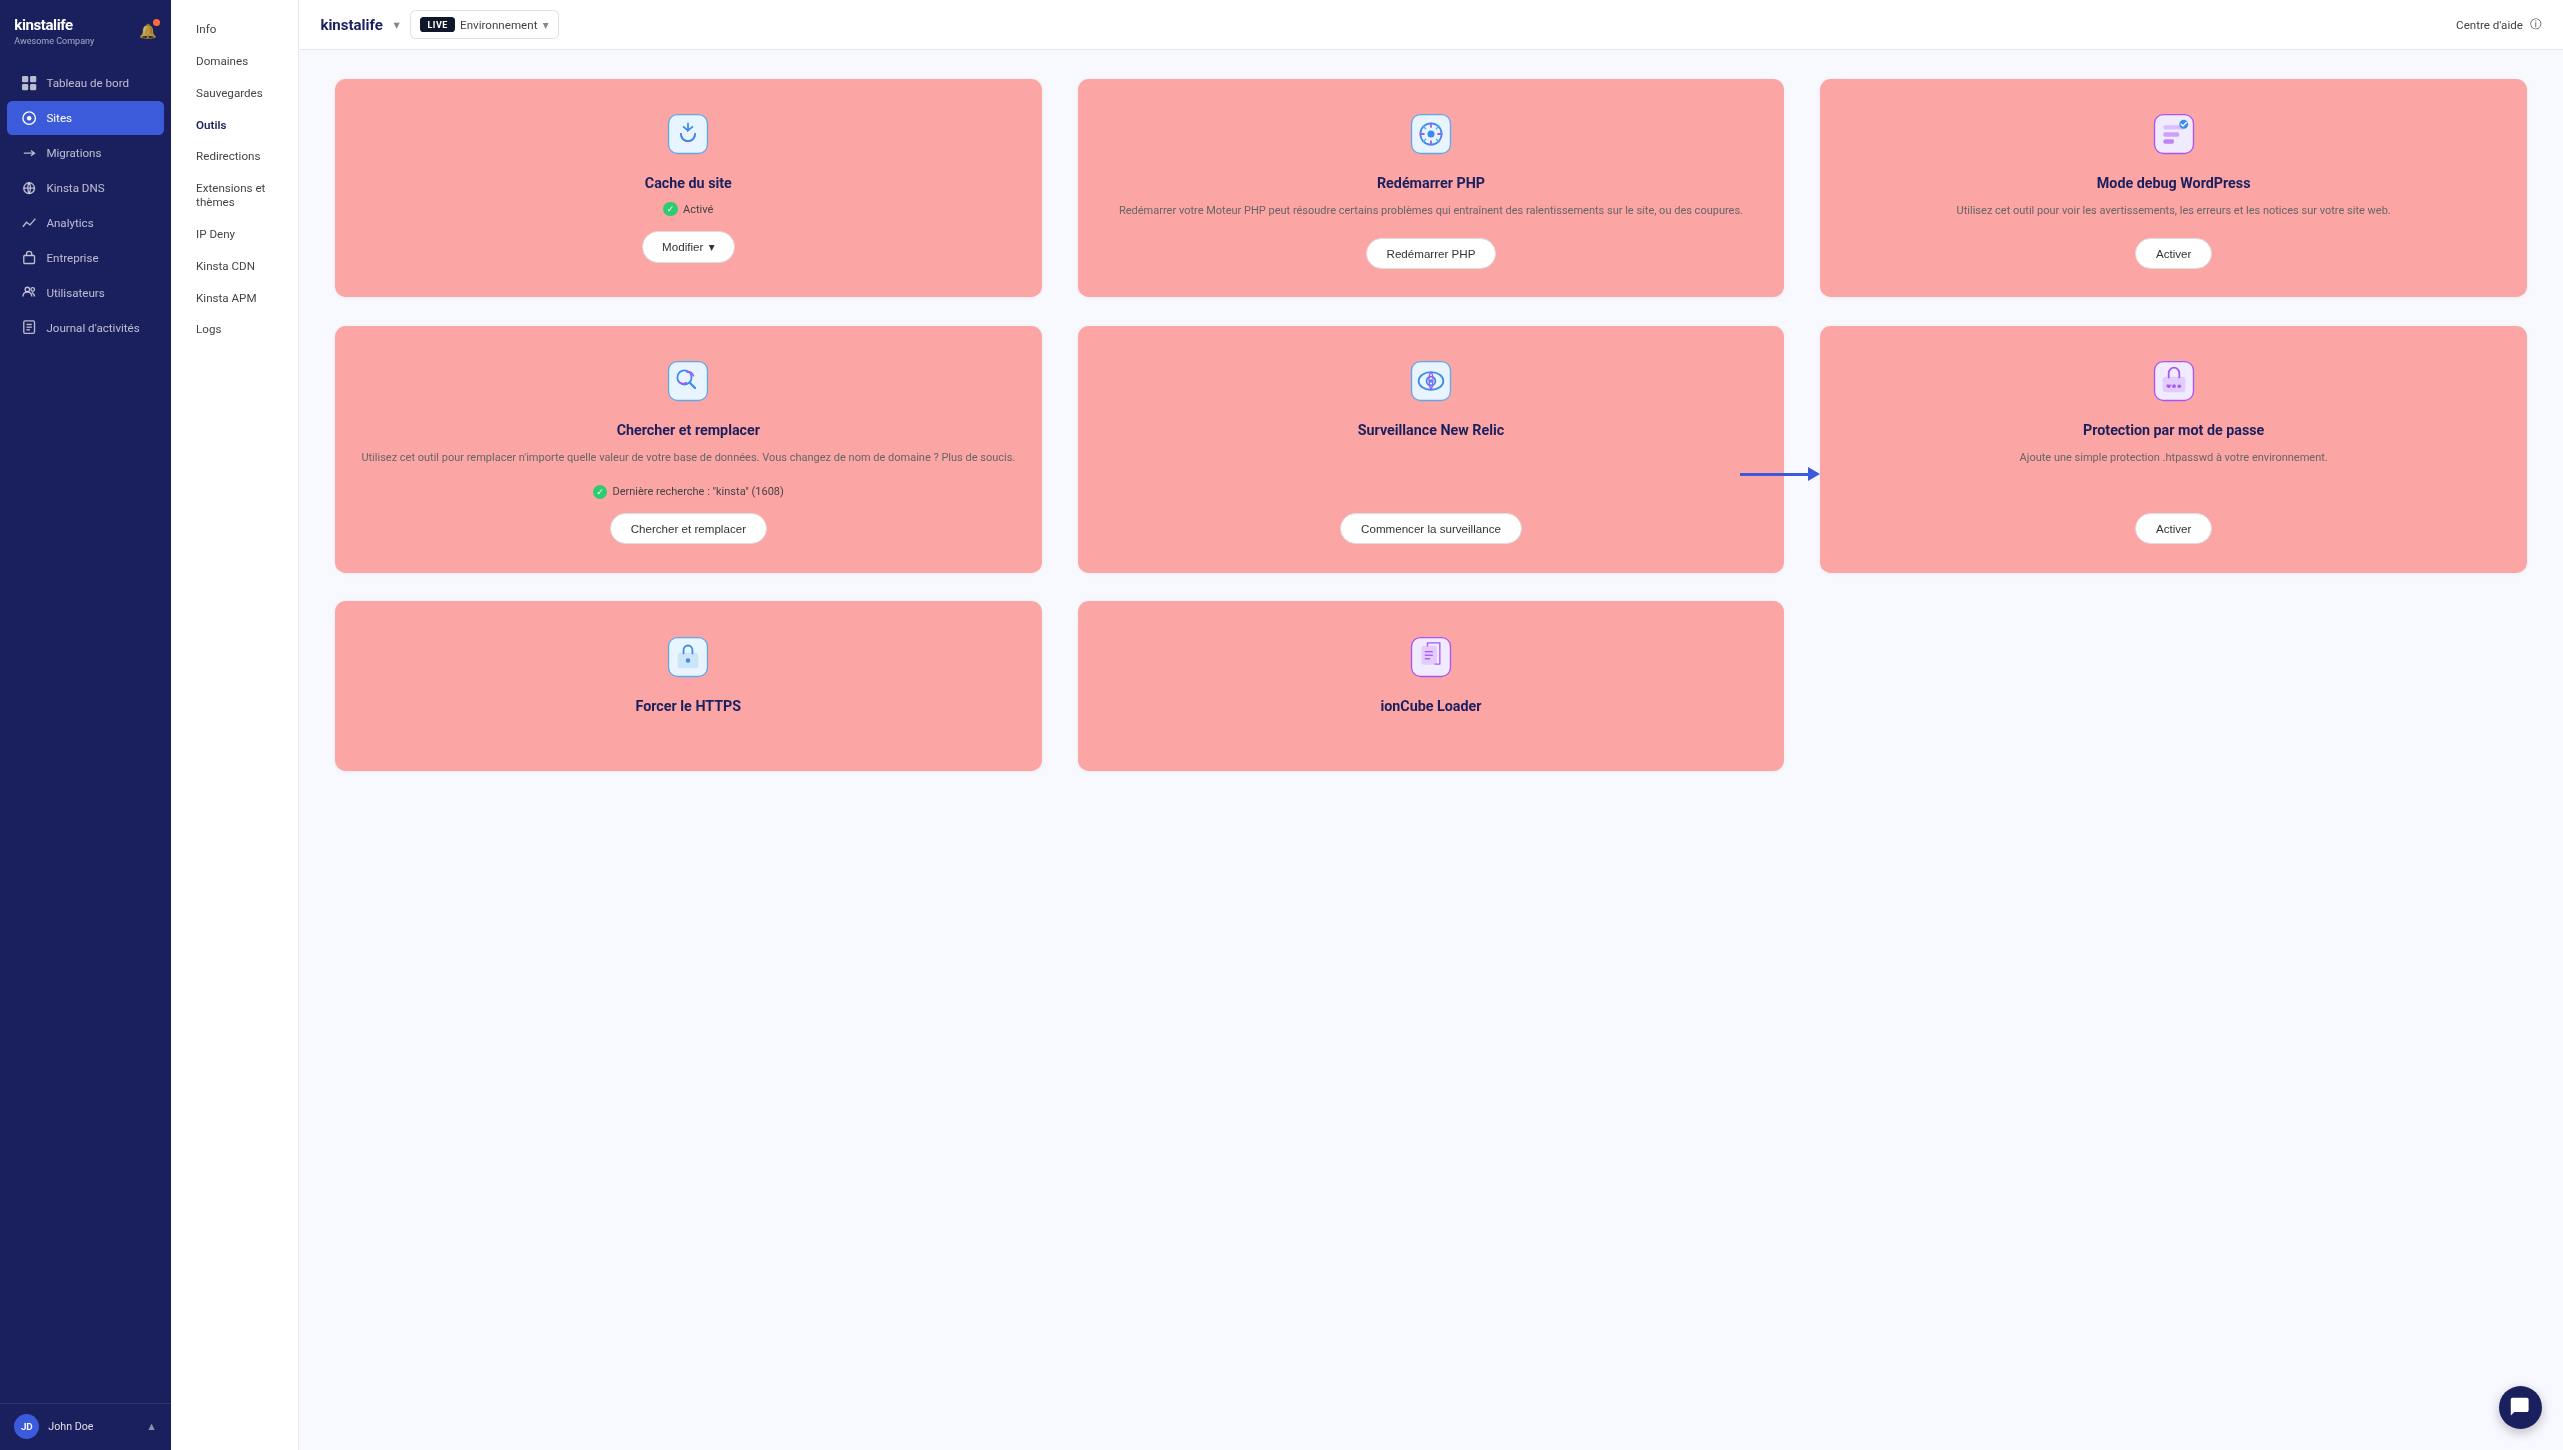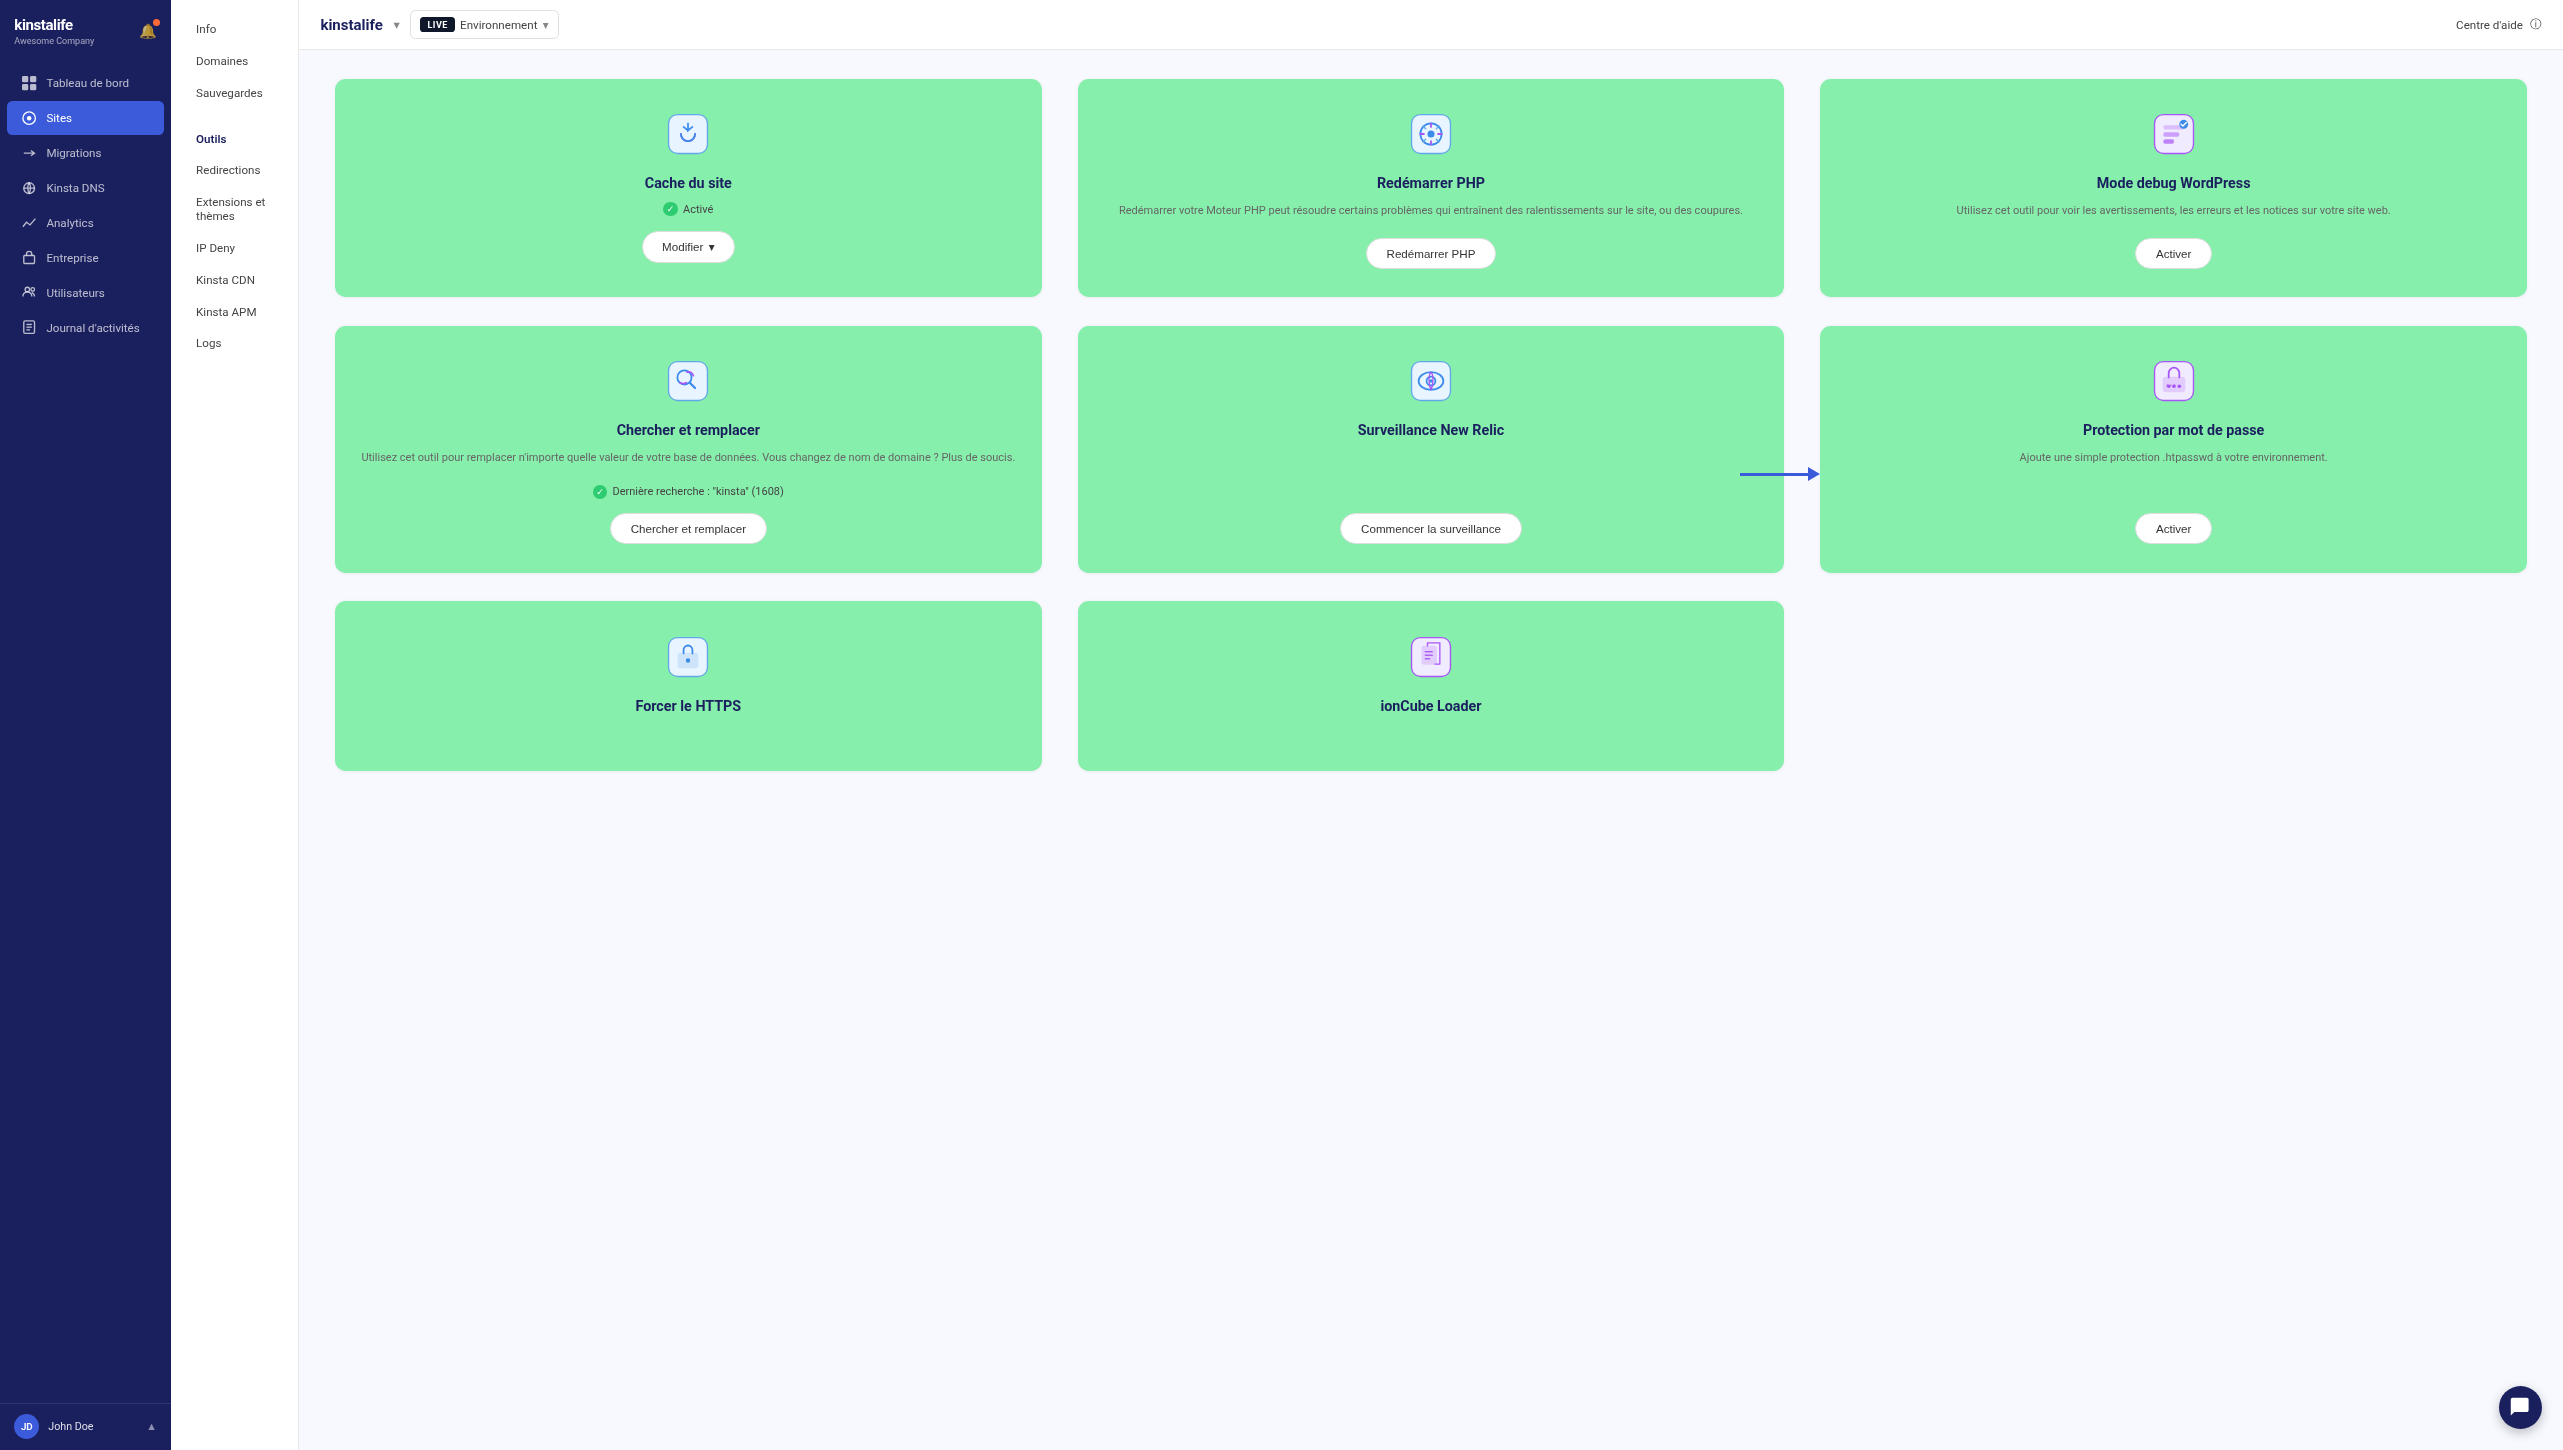--- a/index.html
+++ b/index.html
@@ -117,21 +117,21 @@
       overflow-y: auto;
     }
     .sec-nav-item {
       padding: 8px 18px;
       font-size: 11.6px;
       color: #444;
       cursor: pointer;
       border-radius: 3.6px;
       margin: 0 7.1px;
     }
-    .sec-nav-item.active { color: #1a1f5e; font-weight: 600; margin-top: 14px; }
+    .sec-nav-item.active { color: #1a1f5e; font-weight: 600; }
 
     
     .main-area {
       flex: 1;
       display: flex;
       flex-direction: column;
       overflow: hidden;
     }
 
     
@@ -194,21 +194,21 @@
     }
 
     
     .tools-grid {
       display: grid;
       grid-template-columns: 1fr 1fr 1fr;
       gap: 28.5px 36px;
     }
 
     .tool-card {
-      background: #86efac;
+      background: #fca5a5;
       border-radius: 10.7px;
       padding: 28.5px 25px;
       display: flex;
       flex-direction: column;
       align-items: center;
       text-align: center;
       box-shadow: 0 0.9px 3.6px rgba(0,0,0,0.06);
       position: relative;
     }
 

